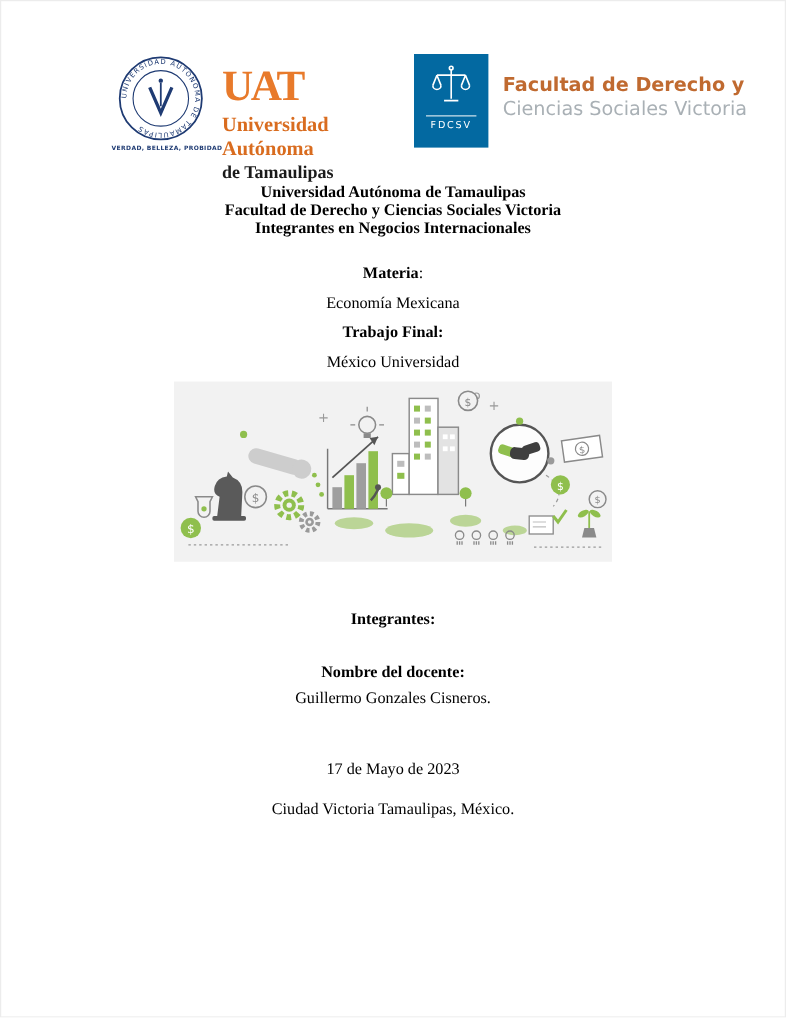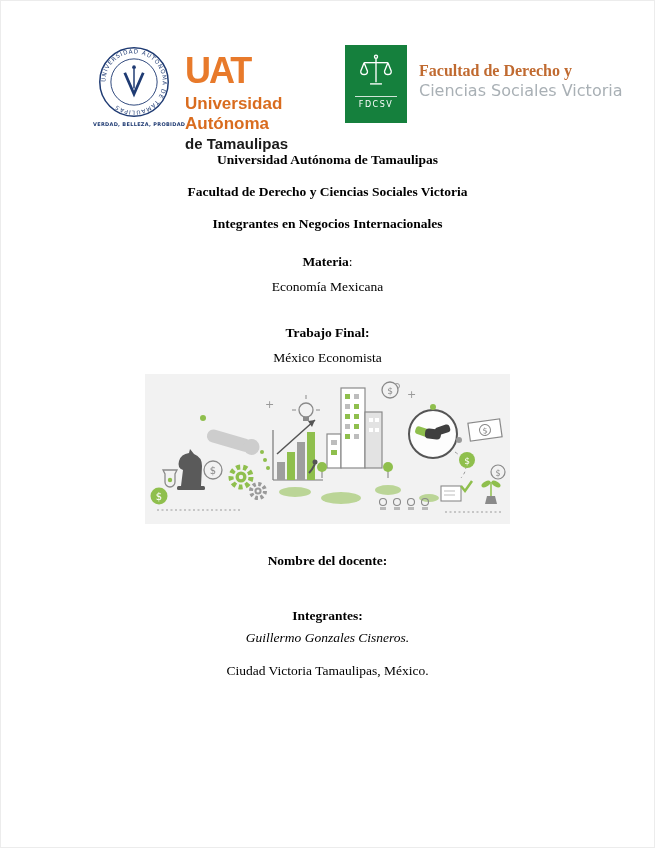--- a/index.html
+++ b/index.html
@@ -15,51 +15,51 @@
     border:1px solid #ececec;
   }
 
   
   .logos { position:absolute; top:44px; left:92px; display:flex; align-items:flex-start; }
 
   .seal { width:82px; text-align:center; }
   .seal svg { width:74px; height:74px; display:block; margin:0 auto; }
   .seal-motto { margin-top:2px; font-family:"DejaVu Sans",sans-serif; font-size:5px; font-weight:bold; letter-spacing:.3px; color:#1f3b73; white-space:nowrap; }
 
-  .uat { margin-left:10px; width:120px; padding-top:8px; font-family:Liberation Sans, sans-serif; }
+  .uat { margin-left:10px; width:120px; padding-top:8px; font-family:Liberation Serif, serif; }
   .uat-letters { font-weight:900; font-size:36px; line-height:1; letter-spacing:-2px; color:#e87a2b; }
   .uat-line1 { margin-top:5px; font-size:17px; font-weight:bold; color:#d96c1f; line-height:1.2; }
   .uat-line2 { font-size:15px; font-weight:bold; color:#1a1a1a; line-height:1.2; }
 
-  .fdcsv { margin-left:40px; width:62px; height:78px; background:#15803d; display:flex; flex-direction:column; align-items:center; justify-content:flex-start; padding:7px 4px 6px; }
+  .fdcsv { margin-left:40px; width:62px; height:78px; background:#0369a1; display:flex; flex-direction:column; align-items:center; justify-content:flex-start; padding:7px 4px 6px; }
   .fdcsv svg { width:34px; height:40px; }
   .fdcsv-divider { width:42px; border-top:1px solid rgba(255,255,255,.8); margin:4px 0 3px; }
   .fdcsv-label { font-family:"DejaVu Sans",sans-serif; font-size:8px; letter-spacing:1.5px; color:#fff; }
 
   .fac { margin-left:12px; padding-top:16px; font-family:"DejaVu Sans",sans-serif; white-space:nowrap; }
-  .fac-line1 { font-size:16px; font-weight:bold; color:#c06a30; line-height:1.25;font-family:Liberation Serif, serif; }
+  .fac-line1 { font-size:16px; font-weight:bold; color:#c06a30; line-height:1.25; }
   .fac-line2 { font-size:16px; color:#a9b0b5; line-height:1.25;text-align:right; }
 
   
   .content { position:absolute; top:152px; left:0; width:100%; text-align:center; font-size:13.5px; }
   .content p { line-height:14px; }
   .bold { font-weight:bold; }
-  .l2, .l3 { margin-top:18px; }
+  .l2, .l3 { margin-top:1px; }
   .label-materia { margin-top:24px; }
   .value-materia { margin-top:11px; }
-  .label-trabajo { margin-top:32px; }
+  .label-trabajo { margin-top:10px; }
   .value-trabajo { margin-top:11px; }
 
   .illus { width:365px; height:150px; margin:9px auto 0; background:#f2f2f2; }
   .illus svg { width:100%; height:100%; display:block; }
   svg text { font-family:"DejaVu Sans",sans-serif; }
 
   .label-integrantes { margin-top:41px; }
   .label-docente { margin-top:30px; }
-  .value-docente { margin-top:8px;font-style:italic; }
+  .value-docente { margin-top:8px; }
   .date-line { margin-top:45px; }
   .place-line { margin-top:19px;text-align:center; }
 </style>
 </head>
 <body>
 
 <div class="page">
 
   <div class="logos">
 
@@ -109,21 +109,21 @@
 
   <div class="content">
     <p class="bold l1">Universidad Autónoma de Tamaulipas</p>
     <p class="bold l2">Facultad de Derecho y Ciencias Sociales Victoria</p>
     <p class="bold l3">Integrantes en Negocios Internacionales</p>
 
     <p class="label-materia"><span class="bold">Materia</span><span>:</span></p>
     <p class="value-materia">Economía Mexicana</p>
 
     <p class="bold label-trabajo">Trabajo Final:</p>
-    <p class="value-trabajo">México Economista</p>
+    <p class="value-trabajo">México Universidad</p>
 
     <div class="illus">
       <svg viewBox="0 0 365 150">
         <rect x="0" y="0" width="365" height="150" fill="#f2f2f2"></rect>
 
         <line x1="12" y1="136" x2="95" y2="136" stroke="#9a9a9a" stroke-width="1" stroke-dasharray="2 2.5"></line>
         <line x1="300" y1="138" x2="356" y2="138" stroke="#9a9a9a" stroke-width="1" stroke-dasharray="2 2.5"></line>
 
         <g>
           <path d="M18,96 h14 l-2,4 v8 a5,5 0 0 1 -10,0 v-8 Z" fill="none" stroke="#8a8a8a" stroke-width="1.3"></path>
@@ -303,21 +303,22 @@
 
         <g>
           <rect x="296" y="112" width="20" height="15" fill="#ffffff" stroke="#8a8a8a" stroke-width="1.1"></rect>
           <line x1="299" y1="117" x2="310" y2="117" stroke="#bdbdbd"></line>
           <line x1="299" y1="121" x2="310" y2="121" stroke="#bdbdbd"></line>
           <path d="M316,112 l4,5 7,-10" fill="none" stroke="#8fbf4d" stroke-width="2.5"></path>
         </g>
       </svg>
     </div>
 
+    <p class="bold label-integrantes">Integrantes:</p>
+
     <p class="bold label-docente">Nombre del docente:</p>
-
-    <p class="bold label-integrantes">Integrantes:</p>
     <p class="value-docente">Guillermo Gonzales Cisneros.</p>
 
+    <p class="date-line">17 de Mayo de 2023</p>
     <p class="place-line">Ciudad Victoria Tamaulipas, México.</p>
   </div>
 
 </div>
 
 </body></html>

